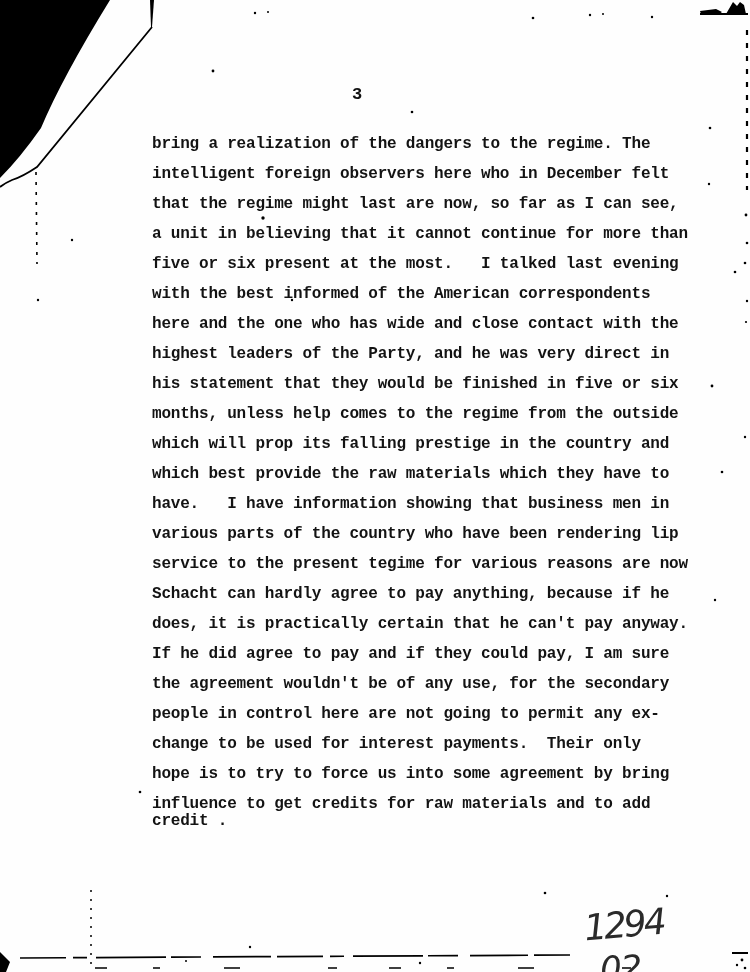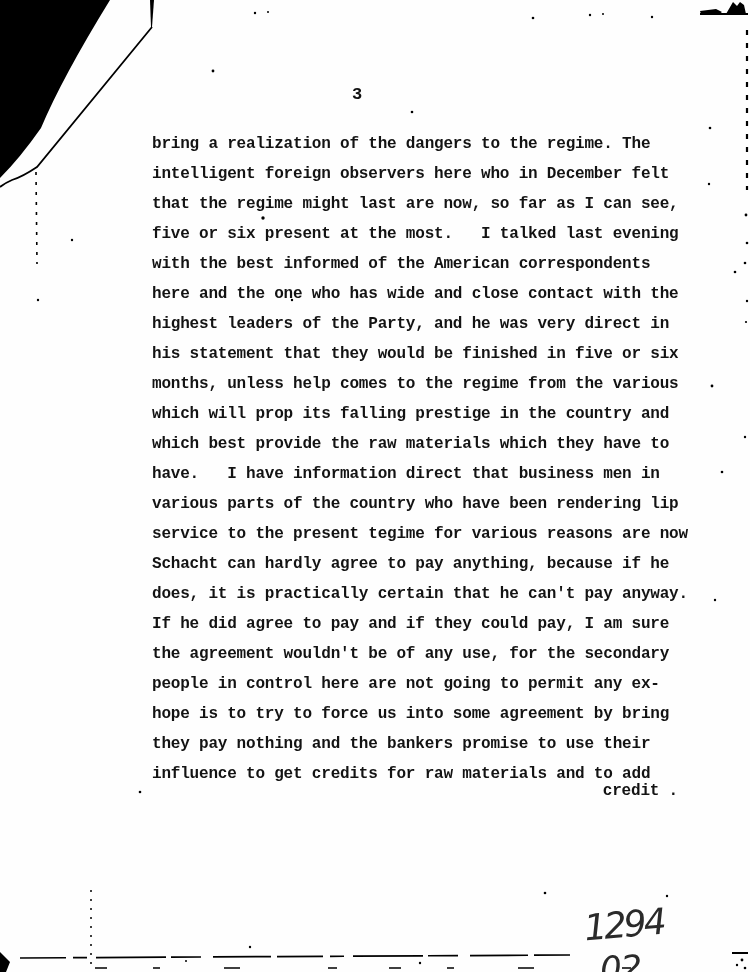--- a/index.html
+++ b/index.html
@@ -27,21 +27,20 @@
     width: 552px;
     color: #131313;
   }
   .tl {
     font: bold 16px/30px "Liberation Mono", monospace;
     white-space: pre;
     letter-spacing: -0.2px;
     height: 30px;
   }
   .closing {
-    text-align: right;
     padding-right: 26px;
     margin-top: -13px;
   }
   .hand-top {
     position: absolute;
     left: 584px; top: 902px;
     font: italic 36px/46px "DejaVu Sans", sans-serif;
     letter-spacing: -3px;
     color: #2a2a2a;
     transform: rotate(-5deg);
@@ -123,38 +122,39 @@
     <circle cx="737" cy="965" r="1.2" fill="#000"></circle>
     <circle cx="745" cy="968" r="1.3" fill="#000"></circle>
   </svg>
 
   <div class="page-number">3</div>
 
   <div class="body-text">
     <div class="tl">bring a realization of the dangers to the regime. The</div>
     <div class="tl">intelligent foreign observers here who in December felt</div>
     <div class="tl">that the regime might last are now, so far as I can see,</div>
+    <div class="tl">a unit in believing that it cannot continue for more than</div>
     <div class="tl">five or six present at the most.   I talked last evening</div>
     <div class="tl">with the best informed of the American correspondents</div>
     <div class="tl">here and the one who has wide and close contact with the</div>
     <div class="tl">highest leaders of the Party, and he was very direct in</div>
     <div class="tl">his statement that they would be finished in five or six</div>
-    <div class="tl">months, unless help comes to the regime from the various</div>
+    <div class="tl">months, unless help comes to the regime from the outside</div>
     <div class="tl">which will prop its falling prestige in the country and</div>
     <div class="tl">which best provide the raw materials which they have to</div>
-    <div class="tl">have.   I have information direct that business men in</div>
+    <div class="tl">have.   I have information showing that business men in</div>
     <div class="tl">various parts of the country who have been rendering lip</div>
     <div class="tl">service to the present tegime for various reasons are now</div>
     <div class="tl">Schacht can hardly agree to pay anything, because if he</div>
     <div class="tl">does, it is practically certain that he can't pay anyway.</div>
     <div class="tl">If he did agree to pay and if they could pay, I am sure</div>
     <div class="tl">the agreement wouldn't be of any use, for the secondary</div>
     <div class="tl">people in control here are not going to permit any ex-</div>
+    <div class="tl">change to be used for interest payments.  Their only</div>
     <div class="tl">hope is to try to force us into some agreement by bring</div>
-    <div class="tl">they pay nothing and the bankers promise to use their</div>
     <div class="tl">influence to get credits for raw materials and to add</div>
     <div class="tl closing">credit .</div>
   </div>
 
   <div class="hand-top">1294</div>
   <div class="hand-bottom">02</div>
 
 </div>
 
 </body></html>

